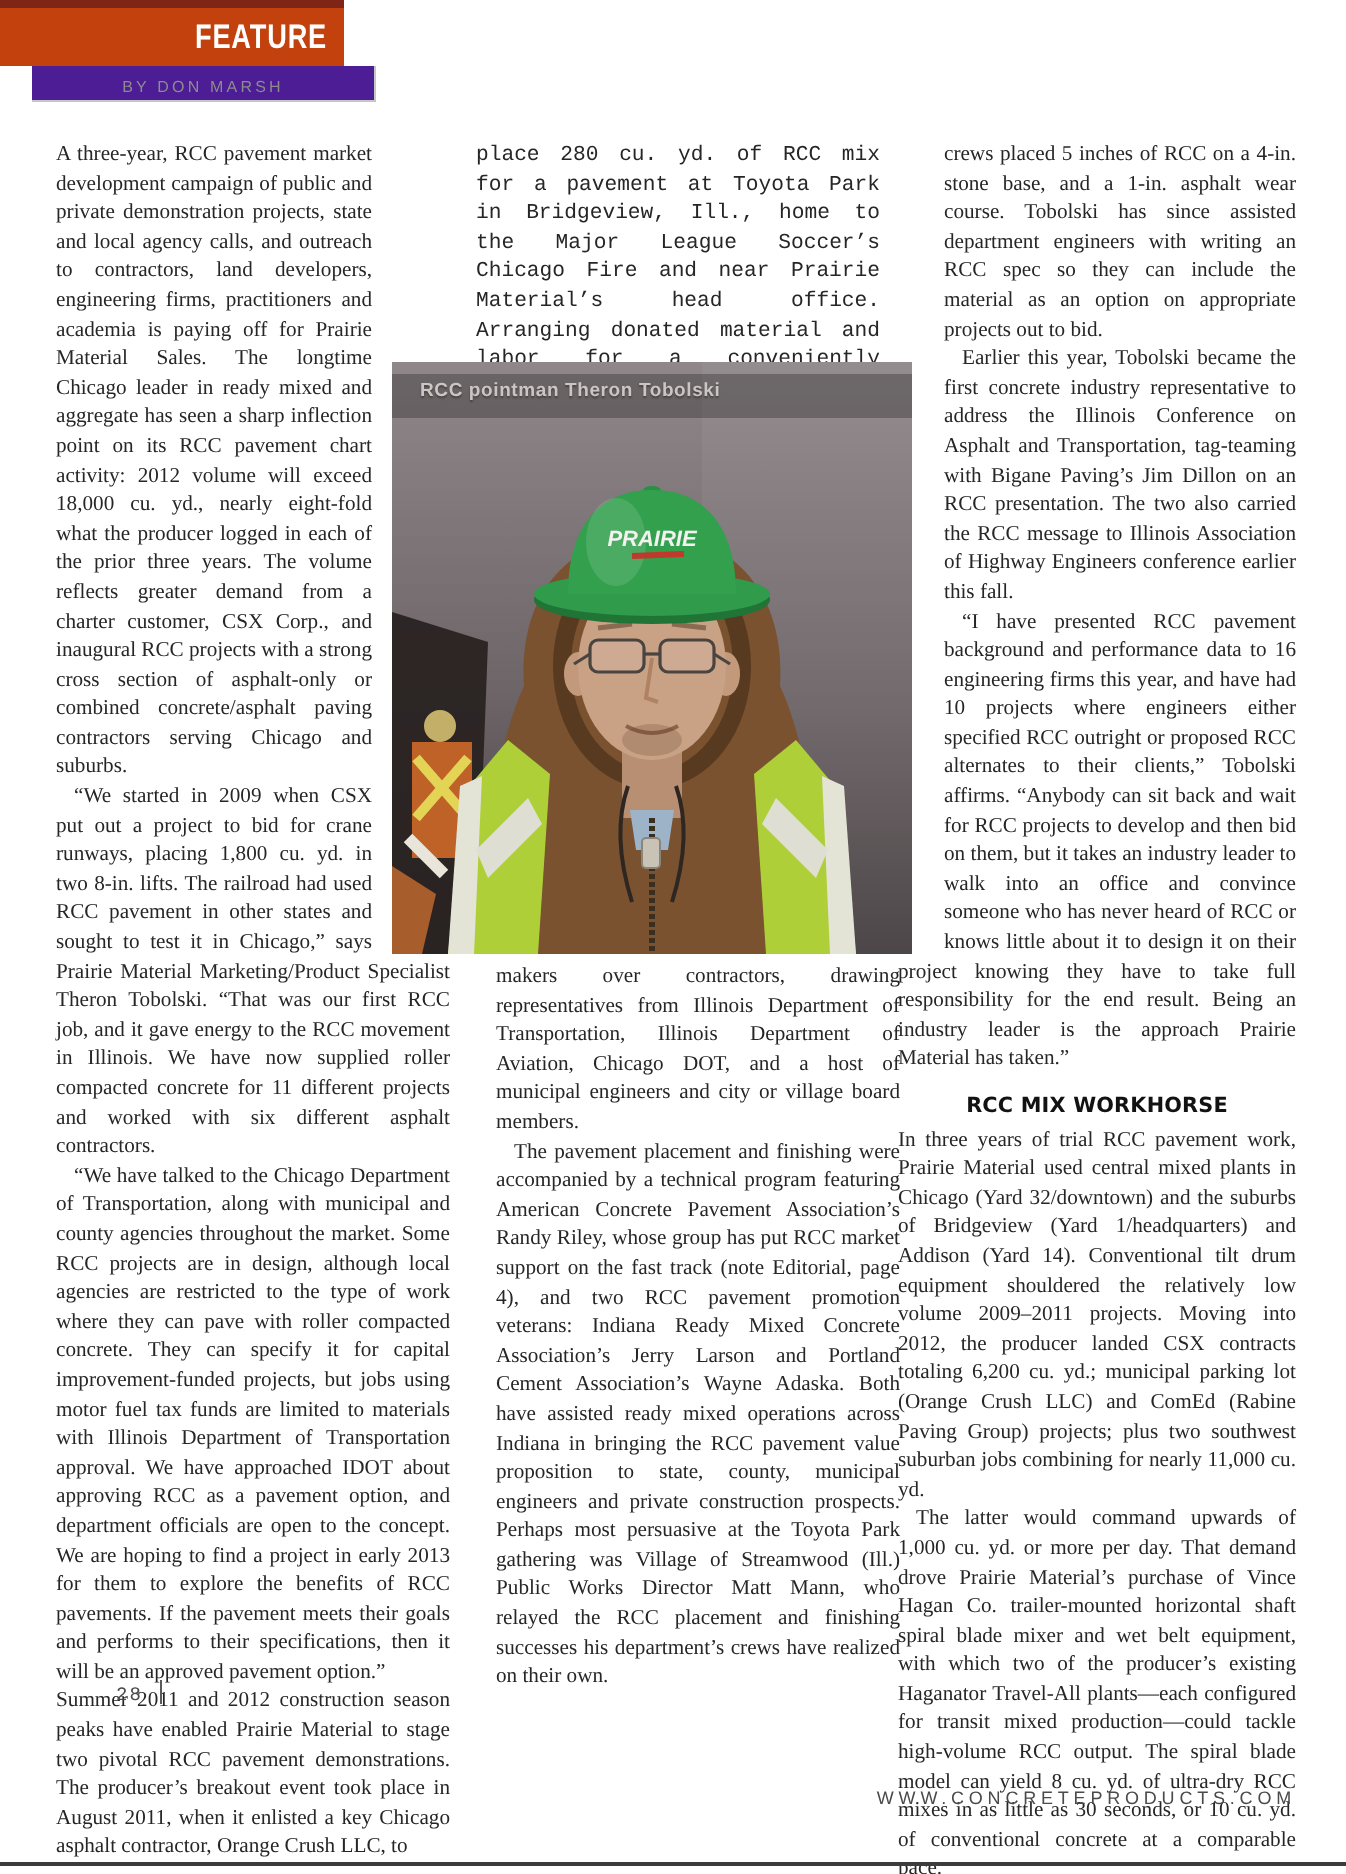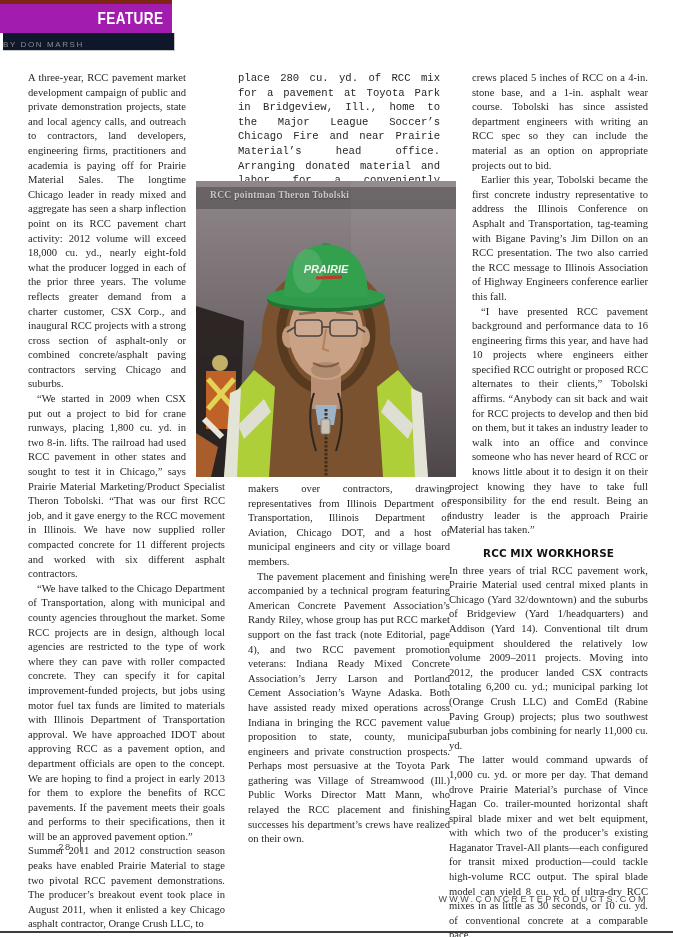--- a/index.html
+++ b/index.html
@@ -3,32 +3,33 @@
 <meta charset="utf-8">
 <style>
   html,body{margin:0;padding:0;background:#ffffff;}
   .page{
     position:relative;width:673px;height:937px;background:#ffffff;overflow:hidden;
     font-family:"Liberation Serif", serif;color:#262626;
   }
   
   .kicker-box{
     position:absolute;left:0;top:0;width:172px;height:29px;
-    background:#a21caf;border-top:4px solid #7e2516;
+    background:#c2410c;border-top:4px solid #7e2516;
     text-align:right;
   }
   .kicker-box .kicker-label{
     display:inline-block;color:#ffffff;
     font-family:"Liberation Sans", sans-serif;font-weight:bold;
     font-size:17px;line-height:29px;letter-spacing:.5px;
     padding-right:10px;transform:scaleX(.8);transform-origin:100% 50%;
   }
   .byline-box{
-    position:absolute;left:3px;top:33px;width:171px;height:17px;
-    background:#0f172a;border-bottom:1px solid #c6c6c6;border-right:1px solid #c6c6c6;
+    position:absolute;left:16px;top:33px;width:171px;height:17px;
+    background:#4c1d95;border-bottom:1px solid #c6c6c6;border-right:1px solid #c6c6c6;
+    text-align:center;
   }
   .byline-box .byline{
     font-family:"Liberation Sans", sans-serif;font-size:8px;letter-spacing:1.6px;
     color:#8c8c8c;line-height:17px;
   }
   
   .col{
     position:absolute;top:71px;
     font-size:10.6px;line-height:14.6px;text-align:justify;
   }
@@ -45,21 +46,21 @@
     font-size:10.4px;letter-spacing:.1px;color:#121212;
     margin:8px 0 3px 0;text-align:center;
   }
   
   .photo{
     position:absolute;left:196px;top:181px;width:260px;height:296px;overflow:hidden;
   }
   .photo svg{display:block;}
   .photo-caption{
     position:absolute;left:14px;top:9px;
-    font-family:Liberation Serif, serif;font-weight:bold;
+    font-family:Liberation Sans, sans-serif;font-weight:bold;
     font-size:9.5px;letter-spacing:.3px;color:#c9c6c3;
     text-shadow:0 1px 1px rgba(0,0,0,.35);
   }
   
   .folio{
     position:absolute;left:30px;top:840px;
     font-family:Liberation Mono, monospace;font-size:9.5px;
     letter-spacing:1px;color:#4a4a4a;margin-left:28px;
   }
   .folio-divider{

